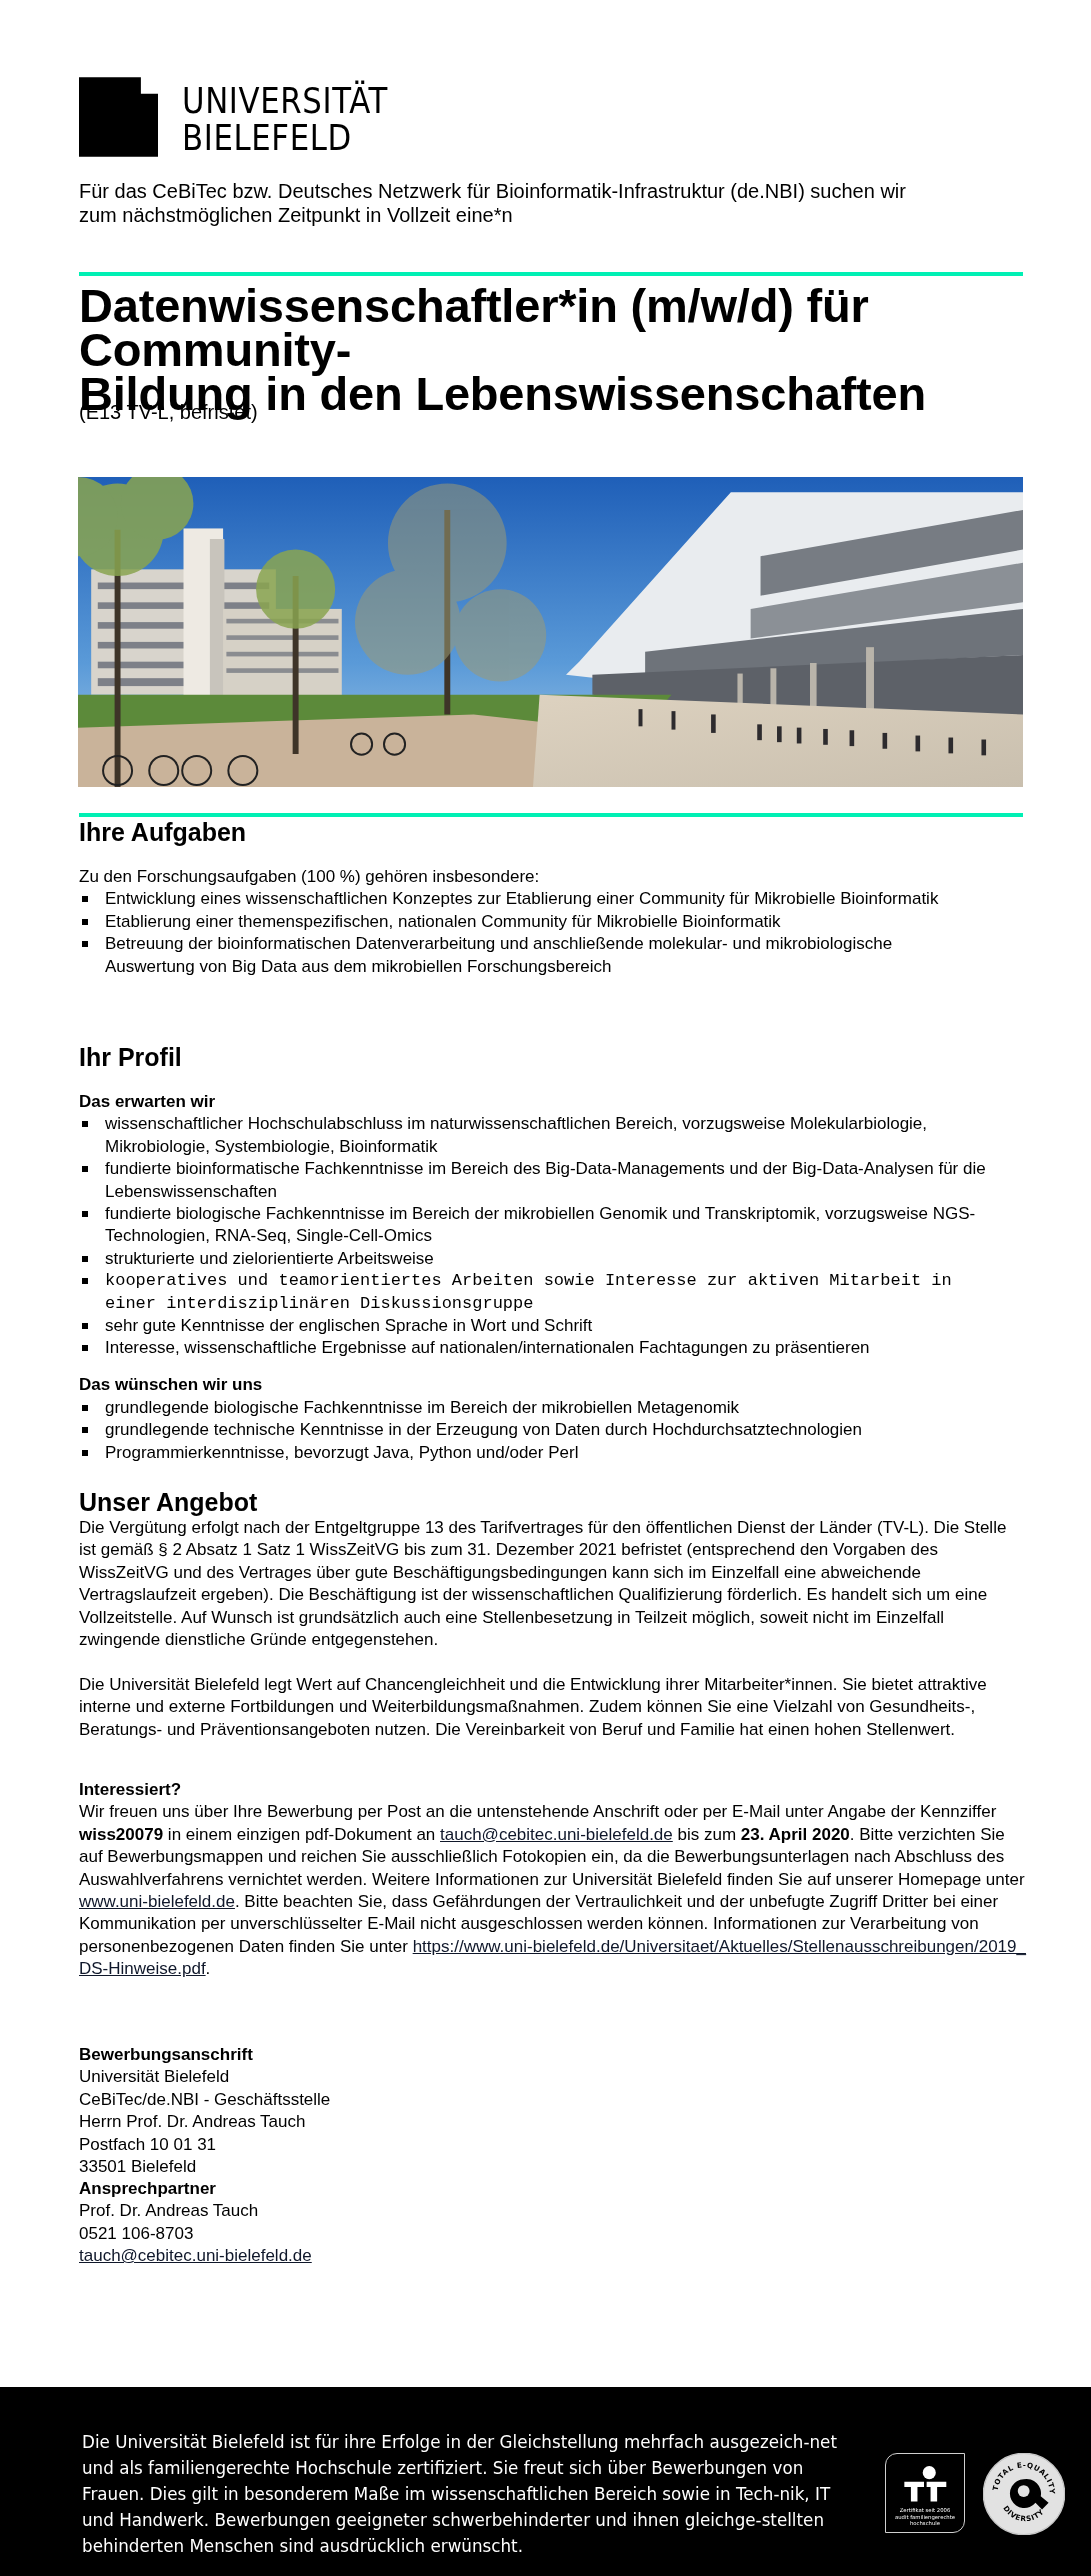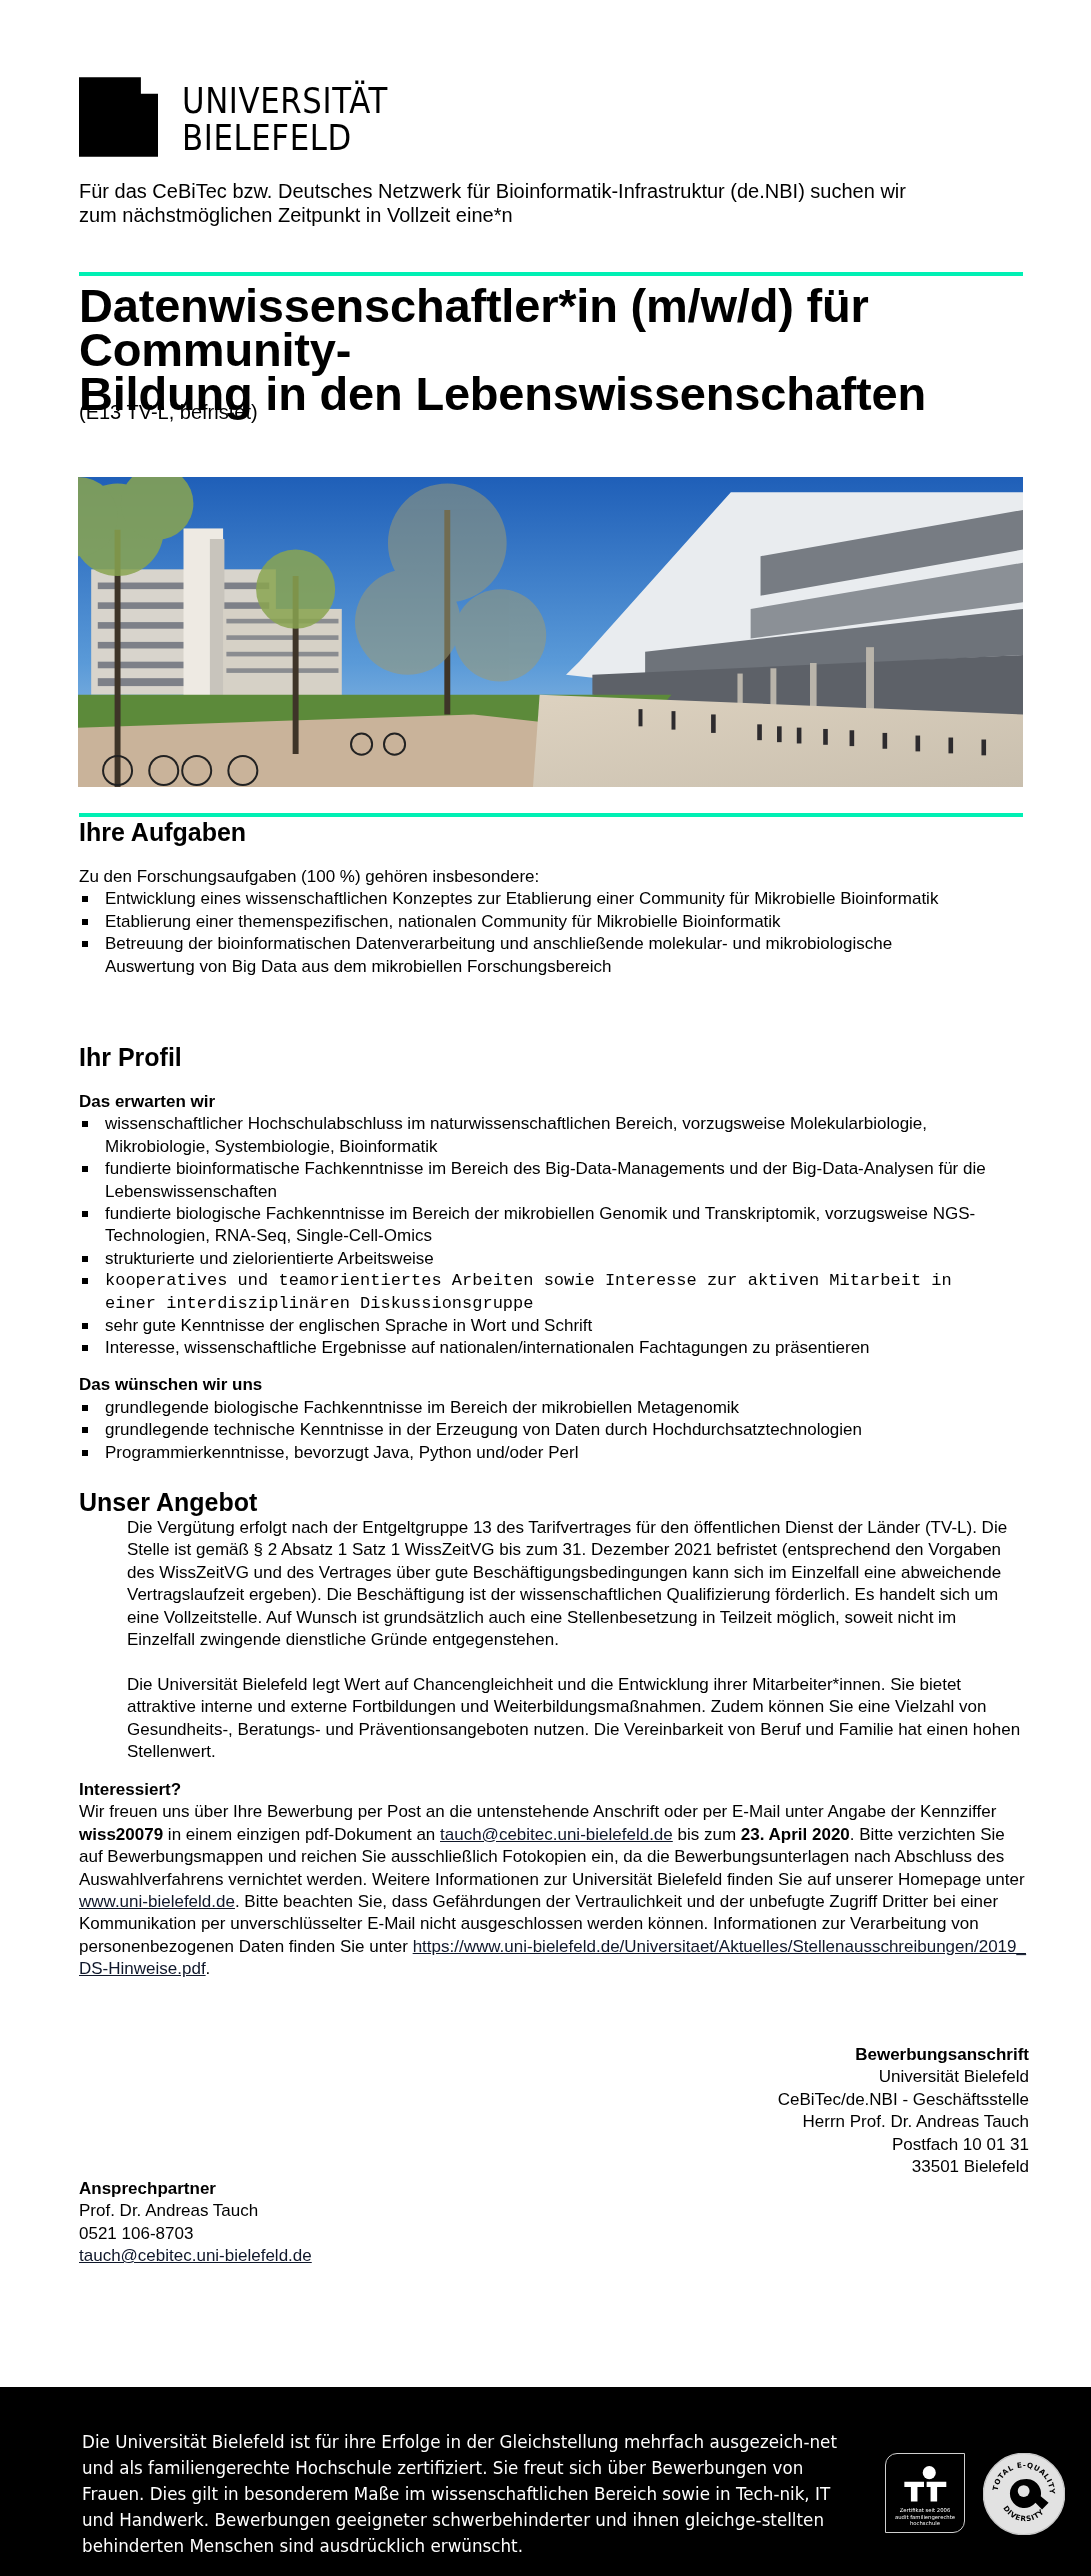--- a/index.html
+++ b/index.html
@@ -189,32 +189,32 @@
     <ul class="sq">
       <li>grundlegende biologische Fachkenntnisse im Bereich der mikrobiellen Metagenomik</li>
       <li>grundlegende technische Kenntnisse in der Erzeugung von Daten durch Hochdurchsatztechnologien</li>
       <li>Programmierkenntnisse, bevorzugt Java, Python und/oder Perl</li>
     </ul>
   </div>
 </div>
 
 <div class="abs section" style="top:1487px;">
   <div class="h2">Unser Angebot</div>
-  <div class="body" style="padding-right:6.6px;margin-left:48px;">
+  <div class="body" style="padding-right:6.6px;">
     <p>Die Vergütung erfolgt nach der Entgeltgruppe 13 des Tarifvertrages für den öffentlichen Dienst der Länder (TV-L). Die Stelle ist gemäß § 2 Absatz 1 Satz 1 WissZeitVG bis zum 31. Dezember 2021 befristet (entsprechend den Vorgaben des WissZeitVG und des Vertrages über gute Beschäftigungsbedingungen kann sich im Einzelfall eine abweichende Vertragslaufzeit ergeben). Die Beschäftigung ist der wissenschaftlichen Qualifizierung förderlich. Es handelt sich um eine Vollzeitstelle. Auf Wunsch ist grundsätzlich auch eine Stellenbesetzung in Teilzeit möglich, soweit nicht im Einzelfall zwingende dienstliche Gründe entgegenstehen.</p>
     <p style="margin-top:22.4px;">Die Universität Bielefeld legt Wert auf Chancengleichheit und die Entwicklung ihrer Mitarbeiter*innen. Sie bietet attraktive interne und externe Fortbildungen und Weiterbildungsmaßnahmen. Zudem können Sie eine Vielzahl von Gesundheits-, Beratungs- und Präventionsangeboten nutzen. Die Vereinbarkeit von Beruf und Familie hat einen hohen Stellenwert.</p>
   </div>
 </div>
 
 <div class="abs section body" style="top:1779px; padding-right:6.6px;">
   <p class="sub-h">Interessiert?</p>
   <p><span>Wir freuen uns über Ihre Bewerbung per Post an die untenstehende Anschrift oder per E-Mail unter Angabe der Kennziffer </span><span class="bold">wiss20079</span><span> in einem einzigen pdf-Dokument an </span><a class="lnk">tauch@cebitec.uni-bielefeld.de</a><span> bis zum </span><span class="bold">23. April 2020</span><span>. Bitte verzichten Sie auf Bewerbungsmappen und reichen Sie ausschließlich Fotokopien ein, da die Bewerbungsunterlagen nach Abschluss des Auswahlverfahrens vernichtet werden. Weitere Informationen zur Universität Bielefeld finden Sie auf unserer Homepage unter </span><a class="lnk">www.uni-bielefeld.de</a><span>. Bitte beachten Sie, dass Gefährdungen der Vertraulichkeit und der unbefugte Zugriff Dritter bei einer Kommunikation per unverschlüsselter E-Mail nicht ausgeschlossen werden können. Informationen zur Verarbeitung von personenbezogenen Daten finden Sie unter </span><a class="lnk" style="word-break:break-all;">https://www.uni-bielefeld.de/Universitaet/Aktuelles/Stellenausschreibungen/2019_DS-Hinweise.pdf</a><span>.</span></p>
 </div>
 
-<div class="abs section body" style="top:2044px;text-align:right;">
+<div class="abs section body" style="top:2044px;">
   <p class="sub-h">Bewerbungsanschrift</p>
   <p>Universität Bielefeld</p>
   <p>CeBiTec/de.NBI - Geschäftsstelle</p>
   <p>Herrn Prof. Dr. Andreas Tauch</p>
   <p>Postfach 10 01 31</p>
   <p>33501 Bielefeld</p>
 </div>
 
 <div class="abs section body" style="top:2178px;">
   <p class="sub-h">Ansprechpartner</p>

